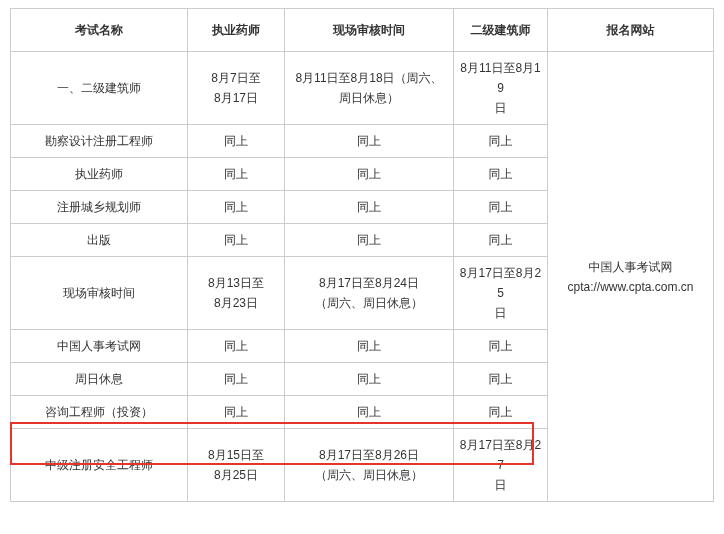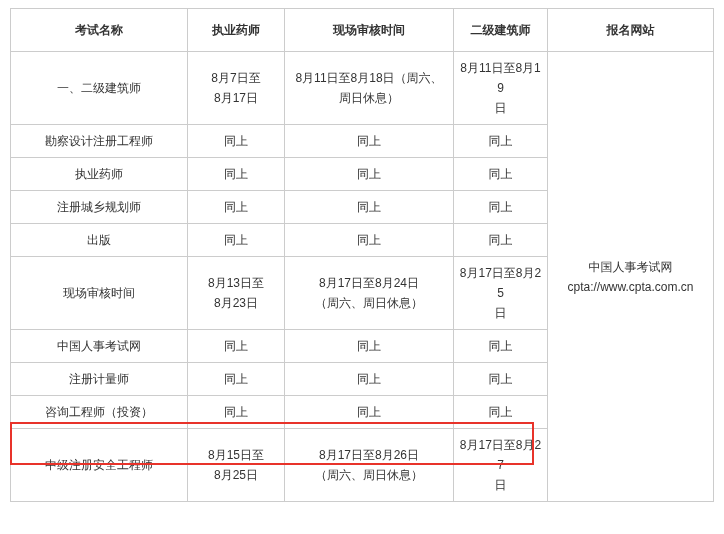--- a/index.html
+++ b/index.html
@@ -163,21 +163,21 @@
       </tr>
 
       <tr>
         <td class="name-cell">中国人事考试网</td>
         <td>同上</td>
         <td>同上</td>
         <td>同上</td>
       </tr>
 
       <tr>
-        <td class="name-cell">注册计量师</td>
+        <td class="name-cell">周日休息</td>
         <td>同上</td>
         <td>同上</td>
         <td>同上</td>
       </tr>
 
       <tr>
         <td class="name-cell">咨询工程师（投资）</td>
         <td>同上</td>
         <td>同上</td>
         <td>同上</td>

